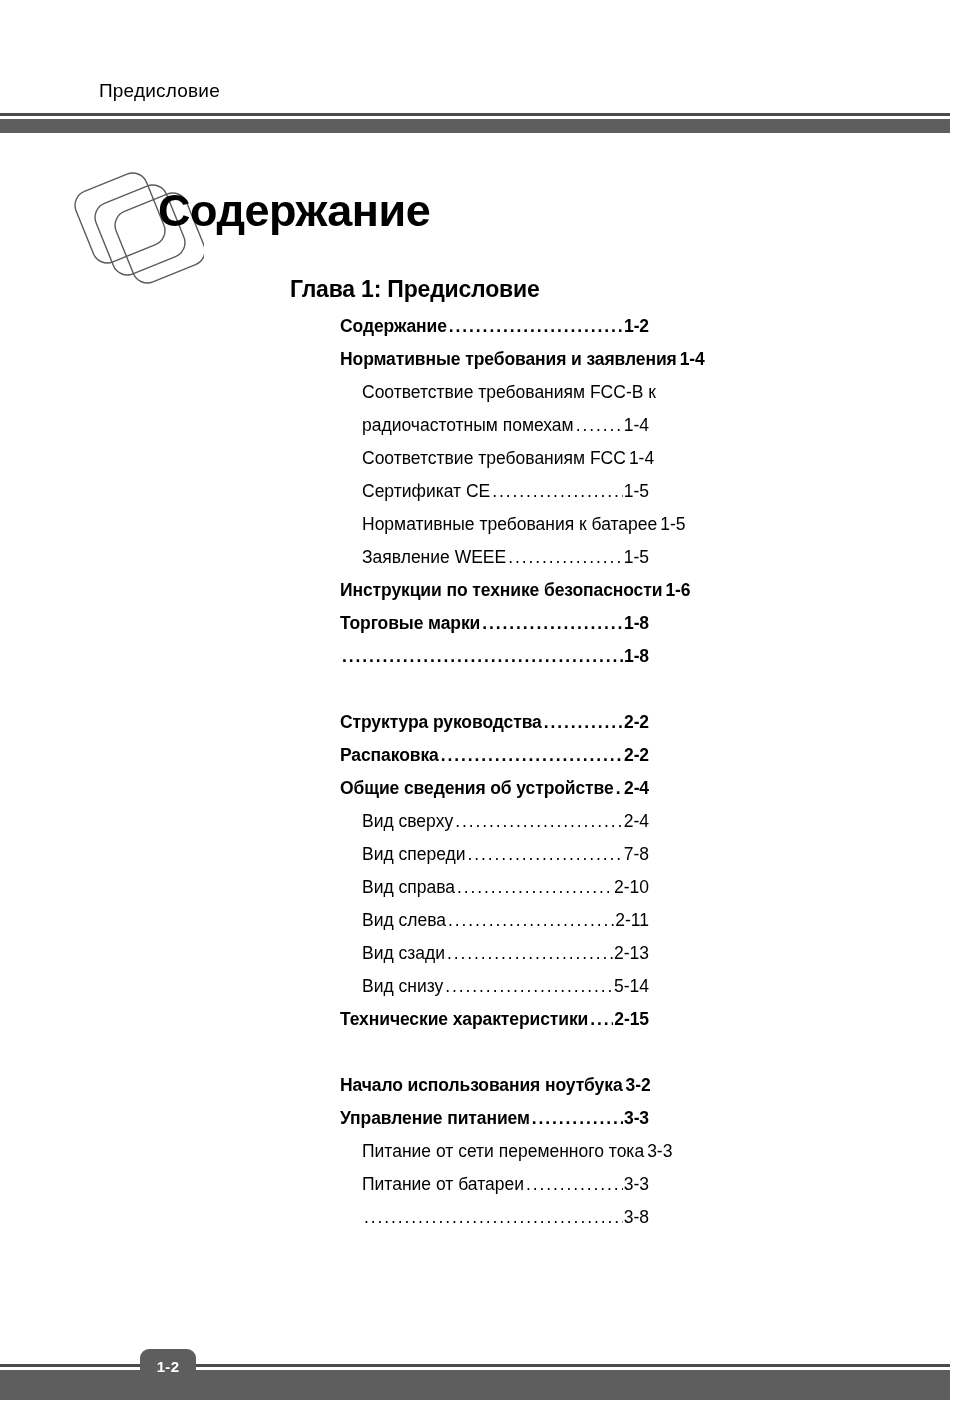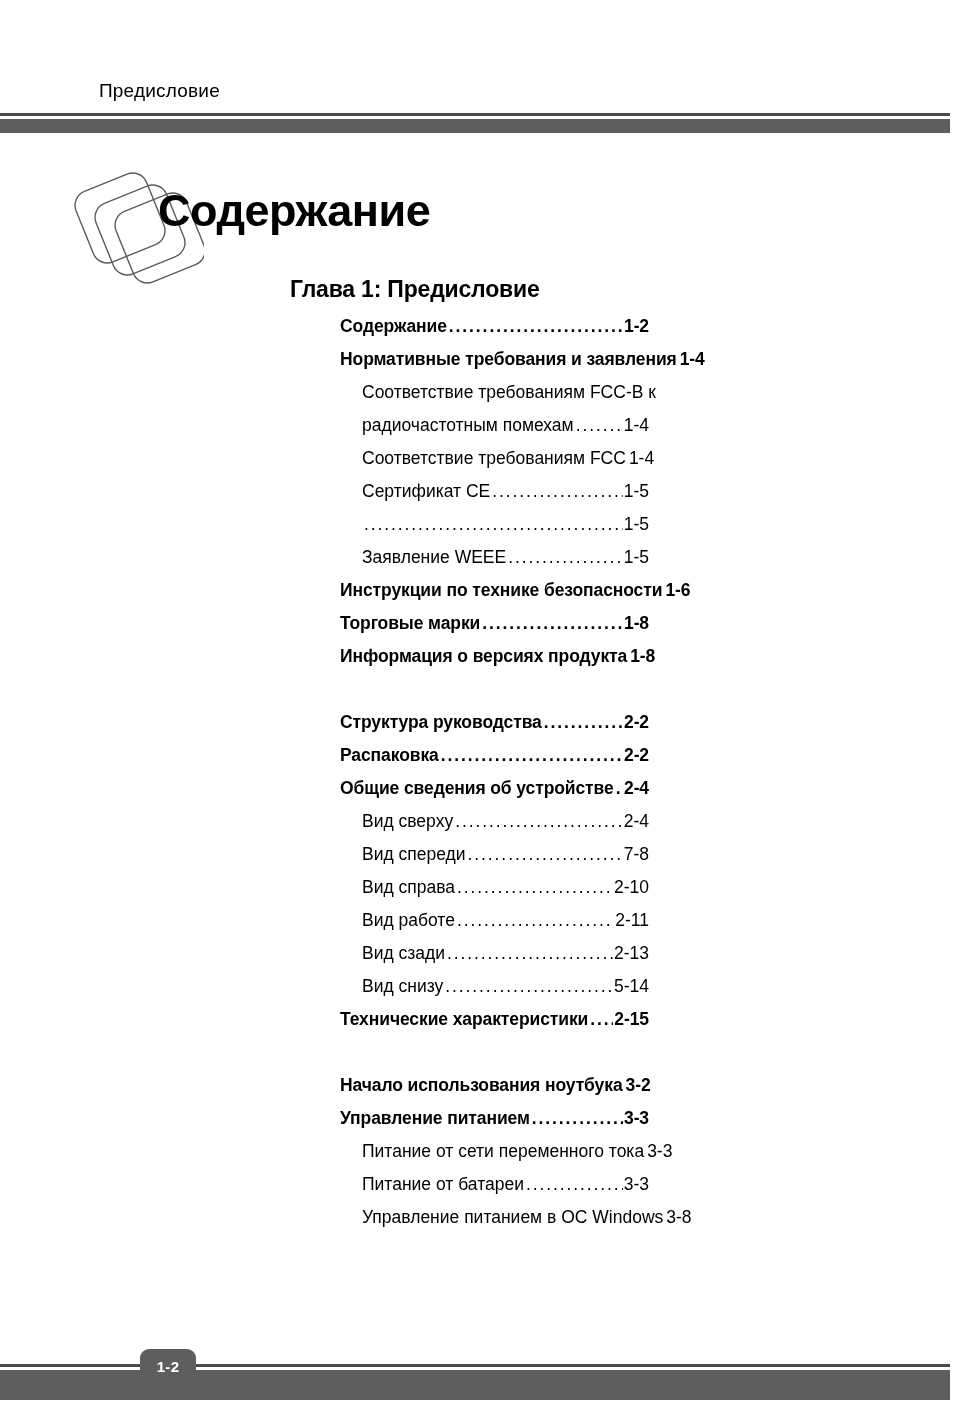--- a/index.html
+++ b/index.html
@@ -235,40 +235,40 @@
         <span class="etext">Соответствие требованиям FCC</span>
         <span class="leader">............................................................................................................................................</span>
         <span class="pageno">1-4</span>
       </div>
       <div class="entry lvl2">
         <span class="etext">Сертификат CE</span>
         <span class="leader">............................................................................................................................................</span>
         <span class="pageno">1-5</span>
       </div>
       <div class="entry lvl2">
+        <span class="etext">Нормативные требования к батарее</span>
         <span class="leader">............................................................................................................................................</span>
         <span class="pageno">1-5</span>
       </div>
       <div class="entry lvl2">
         <span class="etext">Заявление WEEE</span>
         <span class="leader">............................................................................................................................................</span>
         <span class="pageno">1-5</span>
       </div>
       <div class="entry lvl1">
         <span class="etext">Инструкции по технике безопасности</span>
         <span class="leader">............................................................................................................................................</span>
         <span class="pageno">1-6</span>
       </div>
       <div class="entry lvl1">
         <span class="etext">Торговые марки</span>
         <span class="leader">............................................................................................................................................</span>
         <span class="pageno">1-8</span>
       </div>
       <div class="entry lvl1">
-        <span class="etext">Информация о версиях продукта</span>
         <span class="leader">............................................................................................................................................</span>
         <span class="pageno">1-8</span>
       </div>
     </div>
     <div class="chapter">
       <div class="entry lvl1">
         <span class="etext">Структура руководства</span>
         <span class="leader">............................................................................................................................................</span>
         <span class="pageno">2-2</span>
       </div>
@@ -291,21 +291,21 @@
         <span class="etext">Вид спереди</span>
         <span class="leader">............................................................................................................................................</span>
         <span class="pageno">7-8</span>
       </div>
       <div class="entry lvl2">
         <span class="etext">Вид справа</span>
         <span class="leader">............................................................................................................................................</span>
         <span class="pageno">2-10</span>
       </div>
       <div class="entry lvl2">
-        <span class="etext">Вид работе</span>
+        <span class="etext">Вид слева</span>
         <span class="leader">............................................................................................................................................</span>
         <span class="pageno">2-11</span>
       </div>
       <div class="entry lvl2">
         <span class="etext">Вид сзади</span>
         <span class="leader">............................................................................................................................................</span>
         <span class="pageno">2-13</span>
       </div>
       <div class="entry lvl2">
         <span class="etext">Вид снизу</span>
@@ -333,21 +333,20 @@
         <span class="etext">Питание от сети переменного тока</span>
         <span class="leader">............................................................................................................................................</span>
         <span class="pageno">3-3</span>
       </div>
       <div class="entry lvl2">
         <span class="etext">Питание от батареи</span>
         <span class="leader">............................................................................................................................................</span>
         <span class="pageno">3-3</span>
       </div>
       <div class="entry lvl2">
-        <span class="etext">Управление питанием в ОС Windows</span>
         <span class="leader">............................................................................................................................................</span>
         <span class="pageno">3-8</span>
       </div>
     </div>
   </div>
 
 <div class="page-footer">
   <div class="footer-rule-thin"></div>
   <div class="footer-bar-thick"></div>
   <div class="page-badge">1-2</div>

